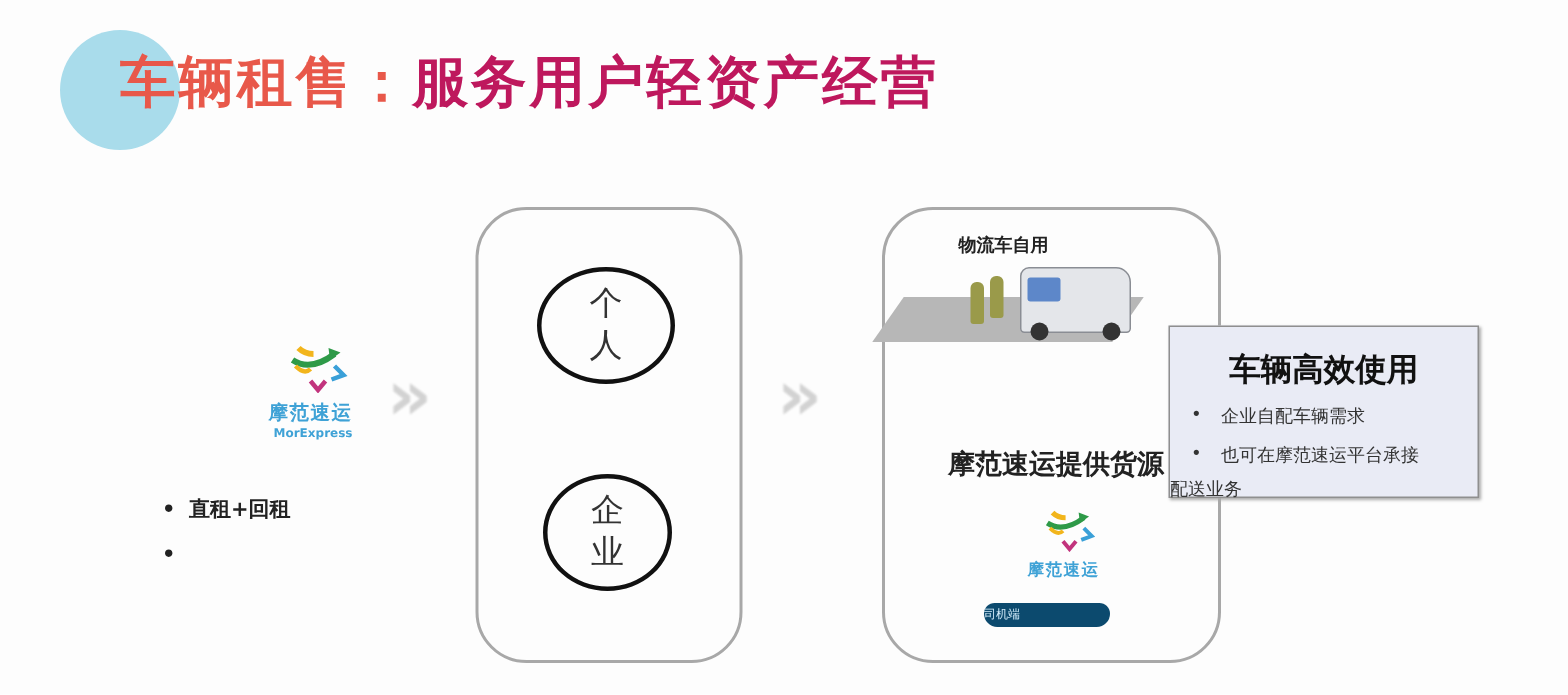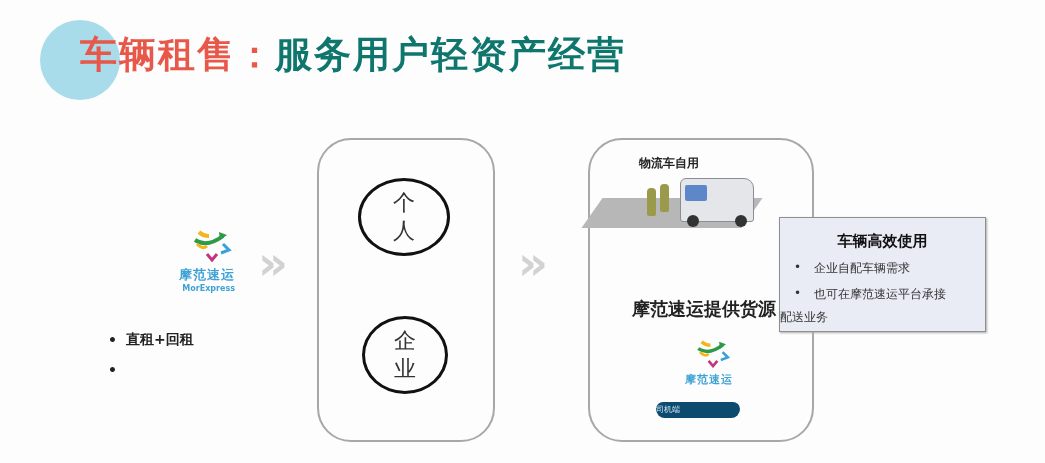--- a/index.html
+++ b/index.html
@@ -2,21 +2,21 @@
 <html><head>
 <meta charset="utf-8">
 <style>
   html, body { margin:0; padding:0; }
   body { width:1045px; height:463px; background:#ffffff; position:relative; overflow:hidden;
          font-family: "DejaVu Sans", "Liberation Sans", sans-serif; }
   .slide { position:absolute; left:0; top:0; width:1045px; height:463px; background:#fdfdfd; }
   .title-circle { position:absolute; left:40px; top:20px; width:80px; height:80px; border-radius:50%; background:#a9dceb; }
   .title { position:absolute; left:80px; top:30px; font-size:37px; font-weight:bold; letter-spacing:2px; white-space:nowrap; }
   .title .accent { color:#e8584a; }
-  .title .main { color:#0f766e; }
+  .title .main { color:#be185d; }
 
   .logo { position:absolute; text-align:right; }
   .logo-mark { position:relative; margin:0 auto; }
   .logo-cn { color:#3fa2d6; font-weight:bold; letter-spacing:1px; }
   .logo-en { color:#3fa2d6; font-weight:bold; }
 
   .bullets { position:absolute; left:108px; top:325px; font-size:14px; font-weight:bold; color:#222; }
   .bullets .row { display:flex; align-items:center; height:30px; }
   .bullets .dot { width:18px; font-size:14px; }
 
@@ -29,21 +29,21 @@
   .scene-title { position:absolute; left:639px; top:155px; font-size:12px; font-weight:bold; color:#222; }
   .platform { position:absolute; left:592px; top:198px; width:160px; height:30px; background:#b7b7b7;
               transform:skewX(-35deg); }
   .person { position:absolute; width:9px; height:28px; background:#9a9a4a; border-radius:4px 4px 2px 2px; }
   .van { position:absolute; left:680px; top:178px; width:72px; height:42px; background:#e4e6ea; border:1px solid #8a8d94; border-radius:6px 10px 3px 3px; }
   .van .win { position:absolute; left:4px; top:6px; width:22px; height:16px; background:#5d87c9; border-radius:2px; }
   .wheel { position:absolute; width:12px; height:12px; border-radius:50%; background:#333; }
 
   .infobox { position:absolute; left:779px; top:217px; width:205px; height:113px; background:#e9ebf5;
              border:1px solid #8f8f8f; box-shadow:1px 1px 2px #aaa; }
-  .infobox .hd { text-align:center; font-size:15px; font-weight:bold; color:#111; margin-top:14px; }
+  .infobox .hd { text-align:center; font-size:21px; font-weight:bold; color:#111; margin-top:14px; }
   .infobox .li { display:flex; font-size:12px; color:#333; margin-top:9px; padding-left:14px; }
   .infobox .li .d { width:20px; }
   .infobox .cont { font-size:12px; color:#333; margin-top:6px; }
 
   .supply { position:absolute; left:632px; top:297px; font-size:18px; font-weight:bold; color:#222; }
   .pill { position:absolute; left:656px; top:402px; width:84px; height:16px; background:#0c4a6e; border-radius:8px 8px 10px 10px;
           color:#cfe9f8; font-size:8px; text-align:left; line-height:16px; }
 </style>
 </head>
 <body>

